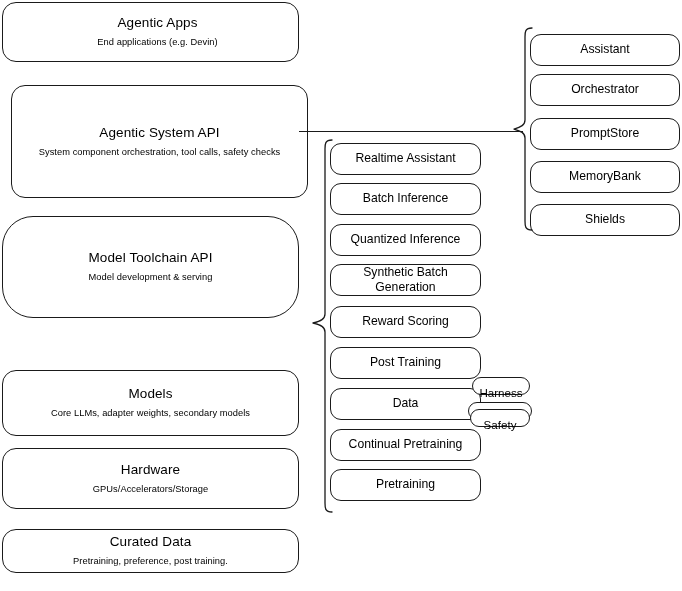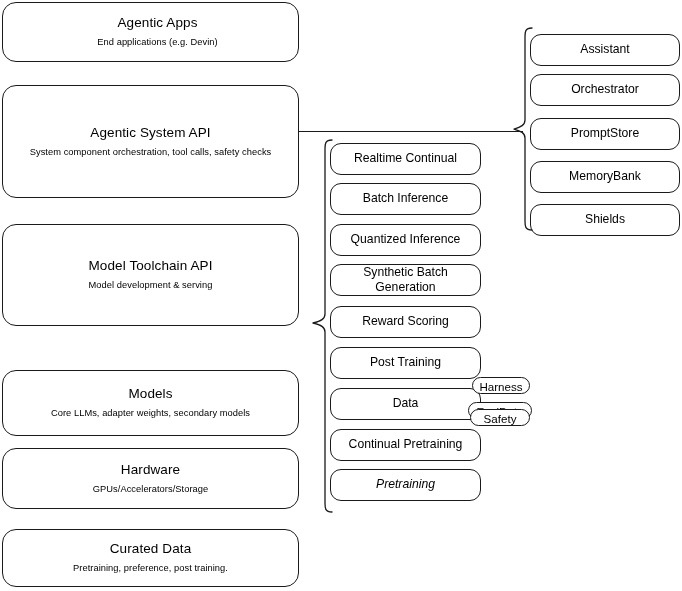--- a/index.html
+++ b/index.html
@@ -75,25 +75,25 @@
 
   
   .pill {
     position: absolute;
     box-sizing: border-box;
     border: 1.4px solid #1a1a1a;
     background: #ffffff;
     border-radius: 999px;
     height: 17px;
     display: flex;
-    align-items: flex-end;
+    align-items: flex-start;
     justify-content: center;
     font-size: 11.6px;
     z-index: 6;
-    padding: 0 5px;
+    padding: 8px 5px;
   }
 
   
   .hline {
     position: absolute;
     height: 0;
     border-top: 1.3px solid #1a1a1a;
     z-index: 1;
   }
 
@@ -124,47 +124,47 @@
 
   <svg class="brace" style="left:310px; top:138px;" width="24" height="376" viewBox="0 0 24 376">
     <path d="M22 2 C 15 2, 15 6, 15 11 L15 176 C15 181, 11 183, 3 185 C11 187, 15 189, 15 194 L15 365 C15 370, 15 374, 22 374"></path>
   </svg>
 
   <div class="box layer" style="top:2px; height:60px;padding-left:24px;">
     <div class="layer-title">Agentic Apps</div>
     <div class="layer-sub">End applications (e.g. Devin)</div>
   </div>
 
-  <div class="box layer" style="top:85px; height:113px;">
+  <div class="box layer" style="top:85px; height:113px;margin-left:9px;">
     <div class="layer-title">Agentic System API</div>
     <div class="layer-sub">System component orchestration, tool calls, safety checks</div>
   </div>
 
-  <div class="box layer" style="top:224px; height:102px;">
+  <div class="box layer" style="top:216px; height:102px;border-radius:31px;">
     <div class="layer-title">Model Toolchain API</div>
     <div class="layer-sub">Model development &amp; serving</div>
   </div>
 
   <div class="box layer" style="top:370px; height:66px;">
     <div class="layer-title">Models</div>
     <div class="layer-sub">Core LLMs, adapter weights, secondary models</div>
   </div>
 
   <div class="box layer" style="top:448px; height:61px;">
     <div class="layer-title">Hardware</div>
     <div class="layer-sub">GPUs/Accelerators/Storage</div>
   </div>
 
-  <div class="box layer" style="top:529px; height:58px;">
+  <div class="box layer" style="top:529px; height:44px;">
     <div class="layer-title">Curated Data</div>
     <div class="layer-sub">Pretraining, preference, post training.</div>
   </div>
 
   <div class="box chip mid" style="top:143px;">
-      <span>Realtime Continual</span>
+      <span>Realtime Assistant</span>
     </div>
 
   <div class="box chip mid" style="top:183px;">
       <span>Batch Inference</span>
     </div>
 
   <div class="box chip mid" style="top:224px;">
       <span>Quantized Inference</span>
     </div>
 
@@ -181,21 +181,21 @@
     </div>
 
   <div class="box chip mid" style="top:388px;">
       <span>Data</span>
     </div>
 
   <div class="box chip mid" style="top:429px;">
       <span>Continual Pretraining</span>
     </div>
 
-  <div class="box chip mid" style="top:469px;font-style:italic;">
+  <div class="box chip mid" style="top:469px;">
       <span>Pretraining</span>
     </div>
 
   <div class="pill" style="left:472px; top:377px; width:58px;">
       <span>Harness</span>
     </div>
 
   <div class="pill" style="left:468px; top:402px; width:64px;">
       <span>EvalData</span>
     </div>

